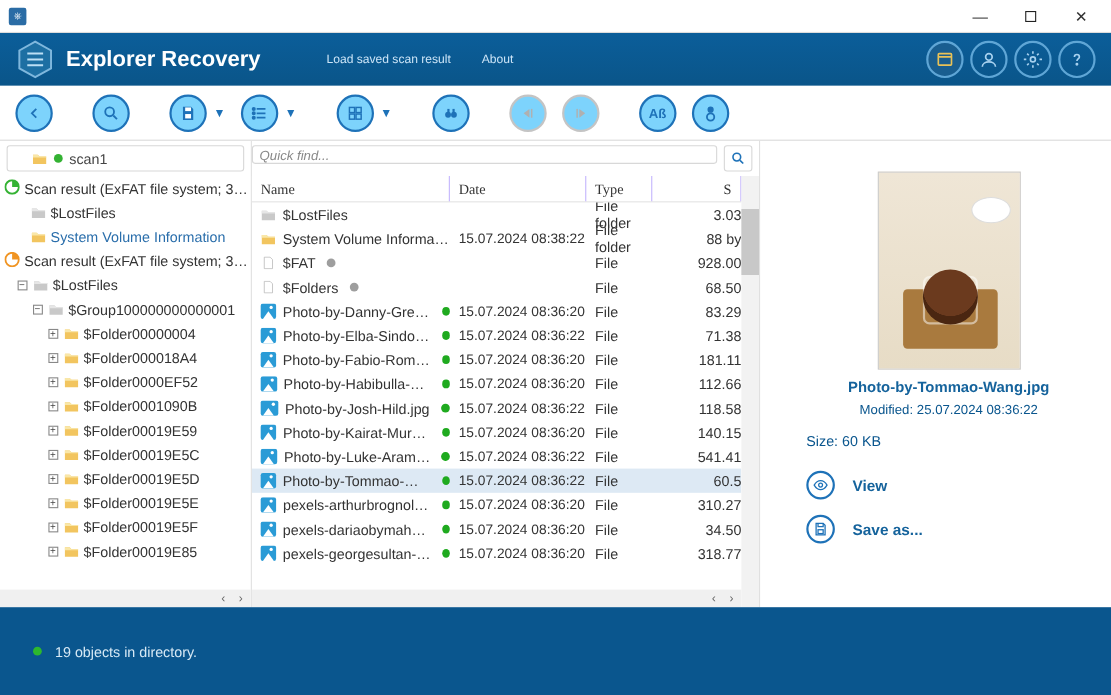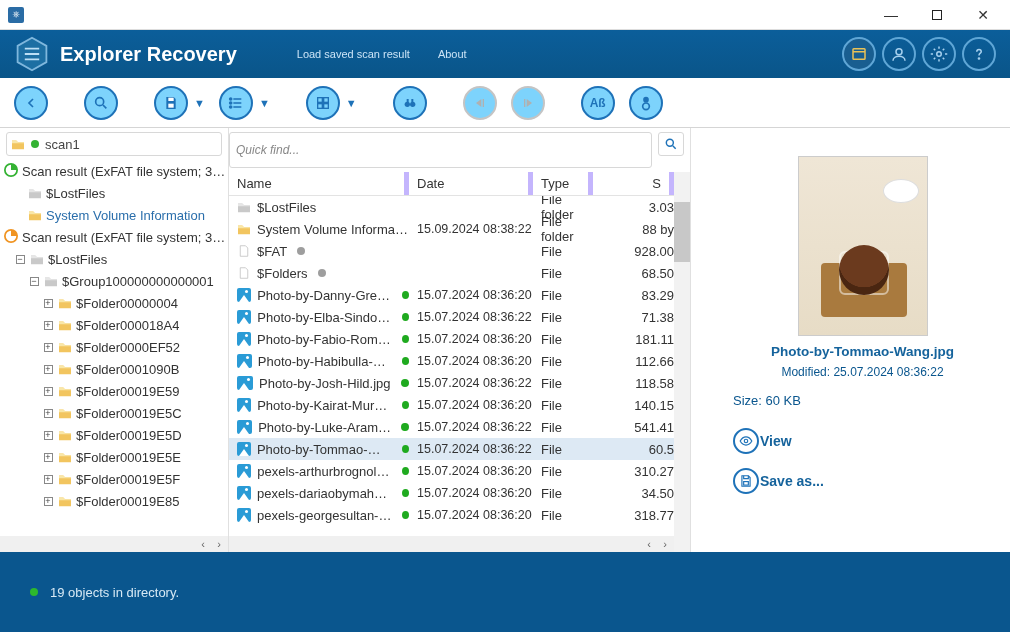--- a/index.html
+++ b/index.html
@@ -29,46 +29,46 @@
 .tbtn svg { width: 16px; height: 16px; }
 .tsep { width: 8px; }
 .caret { color: #1e72b8; font-size: 11px; margin-left: -8px; cursor: pointer; }
 
 
 .main { display: flex; height: calc(100% - 30px - 48px - 50px - 80px); background: #fff; }
 
 
 .leftcol { width: 228px; display: flex; flex-direction: column; border-right: 0; }
 .pathbar { display: flex; align-items: center; padding: 4px 6px; gap: 6px; }
-.pathbox { flex: 1; border: 1px solid #d8d8d8; border-radius: 3px; height: 24px; display: flex; align-items: center; padding: 0 4px; font-size: 13px; color: #444; gap: 6px; }
+.pathbox { flex: 1; border: 1px solid #d8d8d8; border-radius: 3px; height: 24px; display: flex; align-items: center; padding: 0 22px; font-size: 13px; color: #444; gap: 6px; }
 .pathbox .foldericon { color: #b58b3e; }
 .greencirc { width: 8px; height: 8px; background: #34b233; border-radius: 50%; }
 .tree { flex: 1; overflow: hidden; font-size: 13px; color: #333; position: relative; }
 
 .treerow { display: flex; align-items: center; height: 22px; white-space: nowrap; padding-left: 4px; gap: 4px; cursor: pointer; }
 .expander { width: 12px; display: inline-flex; justify-content: center; color: #555; cursor: pointer; font-family: monospace; }
 .expbox { border: 1px solid #888; width: 9px; height: 9px; font-size: 9px; line-height: 7px; text-align: center; color: #444; }
 .foldericon { width: 14px; height: 12px; display: inline-block; }
 .foldericon svg { width: 14px; height: 12px; }
 .scanicon { width: 14px; height: 14px; }
 .treerow.root { font-size: 13px; }
 .treerow .label { overflow: hidden; text-overflow: ellipsis; }
 .treerow .link { color: #2a6eab; }
 
 .treescroll { position: absolute; left: 0; right: 0; bottom: 0; height: 16px; background: #f0f0f0; display: flex; align-items: center; justify-content: flex-end; gap: 2px; padding-right:2px;}
 .treescroll span { width: 14px; text-align: center; color: #666; font-size: 11px; cursor:pointer;}
 
 
 .midcol { flex: 1; display: flex; flex-direction: column; border-left: 1px solid #e0e0e0; min-width:0;}
 .searchrow { display: flex; padding: 4px 6px 4px 0; gap: 6px; }
-.quickbox { flex:1; border: 1px solid #d8d8d8; border-radius: 3px; height: 36px; display: flex; align-items: center; padding: 0 6px; font-size: 12px; color: #888; font-style: italic; }
+.quickbox { flex:1; border: 1px solid #d8d8d8; border-radius: 3px; height: 17px; display: flex; align-items: center; padding: 0 6px; font-size: 12px; color: #888; font-style: italic; }
 .searchbtn { width: 26px; height: 24px; border: 1px solid #d8d8d8; border-radius: 3px; display: flex; align-items: center; justify-content: center; color: #1e72b8; cursor: pointer; }
 
 .colheaders { display: flex; height: 24px; background: #fff; border-bottom: 1px solid #e3e3e3; font-size: 13px; color: #333; align-items: center; }
-.colheaders > div { padding-left: 8px; border-right: 5px solid #c4b5fd; height: 100%; display: flex; align-items: center; }
+.colheaders > div { padding-left: 8px; border-right: 1px solid #c4b5fd; height: 100%; display: flex; align-items: center; font-family: Liberation Serif, serif; }
 .c-name { flex: 0 0 180px; }
 .c-date { flex: 0 0 124px; }
 .c-type { flex: 0 0 60px; }
 .c-size { flex: 1; text-align: right; padding-right:8px !important; justify-content:flex-end !important;}
 
 .filerow { display: flex; height: 22px; font-size: 13px; align-items: center; color: #333; cursor:pointer;}
 .filerow.selected { background: #dde9f4; }
 .filerow .c-name { display: flex; align-items: center; gap: 6px; overflow: hidden; }
 .filerow .c-name .txt { overflow: hidden; text-overflow: ellipsis; white-space: nowrap; }
 .filerow > div { padding-left: 8px; }
@@ -87,21 +87,21 @@
 .rightcol { width: 320px; border-left: 1px solid #e0e0e0; padding: 28px 18px 10px 42px; display: flex; flex-direction: column; }
 .preview-img { width: 130px; height: 180px; border: 1px solid #ccc; margin: 0 auto 8px; position:relative; overflow:hidden; background:#f5ede1;}
 .preview-img .table{position:absolute; inset:0; background:linear-gradient(#efe6d6,#e7dcc6);}
 .preview-img .board{position:absolute; bottom:18px; left:22px; width:86px; height:54px; background:#a97a3e; border-radius:4px;}
 .preview-img .cup{position:absolute; bottom:40px; left:40px; width:50px; height:50px; background:radial-gradient(circle at 50% 35%, #6b3a1e 0 60%, #4a2611 61% 100%); border-radius:50%;}
 .preview-img .glass{position:absolute; bottom:40px; left:40px; width:50px; height:44px; border:2px solid rgba(255,255,255,.5); border-radius:6px;}
 .preview-img .saucer{position:absolute; top:22px; right:8px; width:36px; height:24px; background:#fff; border-radius:50%; border:1px solid #ddd;}
 .preview-title { text-align: center; color: #15639c; font-weight: 600; font-size: 13.5px; margin-bottom: 6px; }
 .preview-meta { text-align: center; font-size: 12px; color: #0a568e; margin-bottom: 14px; }
 .preview-size { font-size: 13px; color: #0a568e; margin-bottom: 20px; }
-.actionrow { display: flex; align-items: center; gap: 1px; color: #15639c; font-size: 14px; font-weight: 600; margin-bottom: 14px; cursor: pointer; }
+.actionrow { display: flex; align-items: center; gap: 16px; color: #15639c; font-size: 14px; font-weight: 600; margin-bottom: 14px; cursor: pointer; }
 .actionrow .aicon { width: 26px; height: 26px; border: 2px solid #1e72b8; border-radius: 50%; display: flex; align-items: center; justify-content: center; }
 .actionrow .aicon svg{width:14px;height:14px;}
 
 
 .footer { position:absolute; left:0; right:0; bottom:0; height: 80px; background: #0a568e; display: flex; align-items: center; padding-left: 30px; color: #d7e9f5; font-size: 13px; gap: 12px; }
 .footer .dot { width: 8px; height: 8px; background: #2db82d; border-radius: 50%; }
 
 
 .fold-y svg path.b{fill:#f2c55f;} .fold-y svg path.t{fill:#f9e7a8;}
 .fold-g svg path.b{fill:#c9c9c9;} .fold-g svg path.t{fill:#e6e6e6;}
@@ -434,21 +434,21 @@
     <div class="c-size c-sizecell">3.03</div>
   </div>
             <div class="filerow">
     <div class="c-name">
                 <span class="foldericon fold-y"><svg viewBox="0 0 16 14">
                     <path class="b" d="M1 3h5l2 2h7v8H1z"></path>
                     <path class="t" d="M1 3h5l2 2h7v1H1z"></path>
                   </svg></span>
                 <span class="txt">System Volume Information</span>
               </div>
-    <div class="c-date c-datecell">15.09.2024 08:38:22</div>
+    <div class="c-date c-datecell">15.07.2024 08:38:22</div>
     <div class="c-type">File folder</div>
     <div class="c-size c-sizecell">88 by</div>
   </div>
             <div class="filerow">
     <div class="c-name">
                 <span class="foldericon"><svg viewBox="0 0 16 16">
                     <path d="M3 1h7l3 3v11H3z" fill="#fff" stroke="#bbb"></path>
                   </svg></span>
                 <span class="txt">$FAT</span>
                 <span class="graydot"></span>

